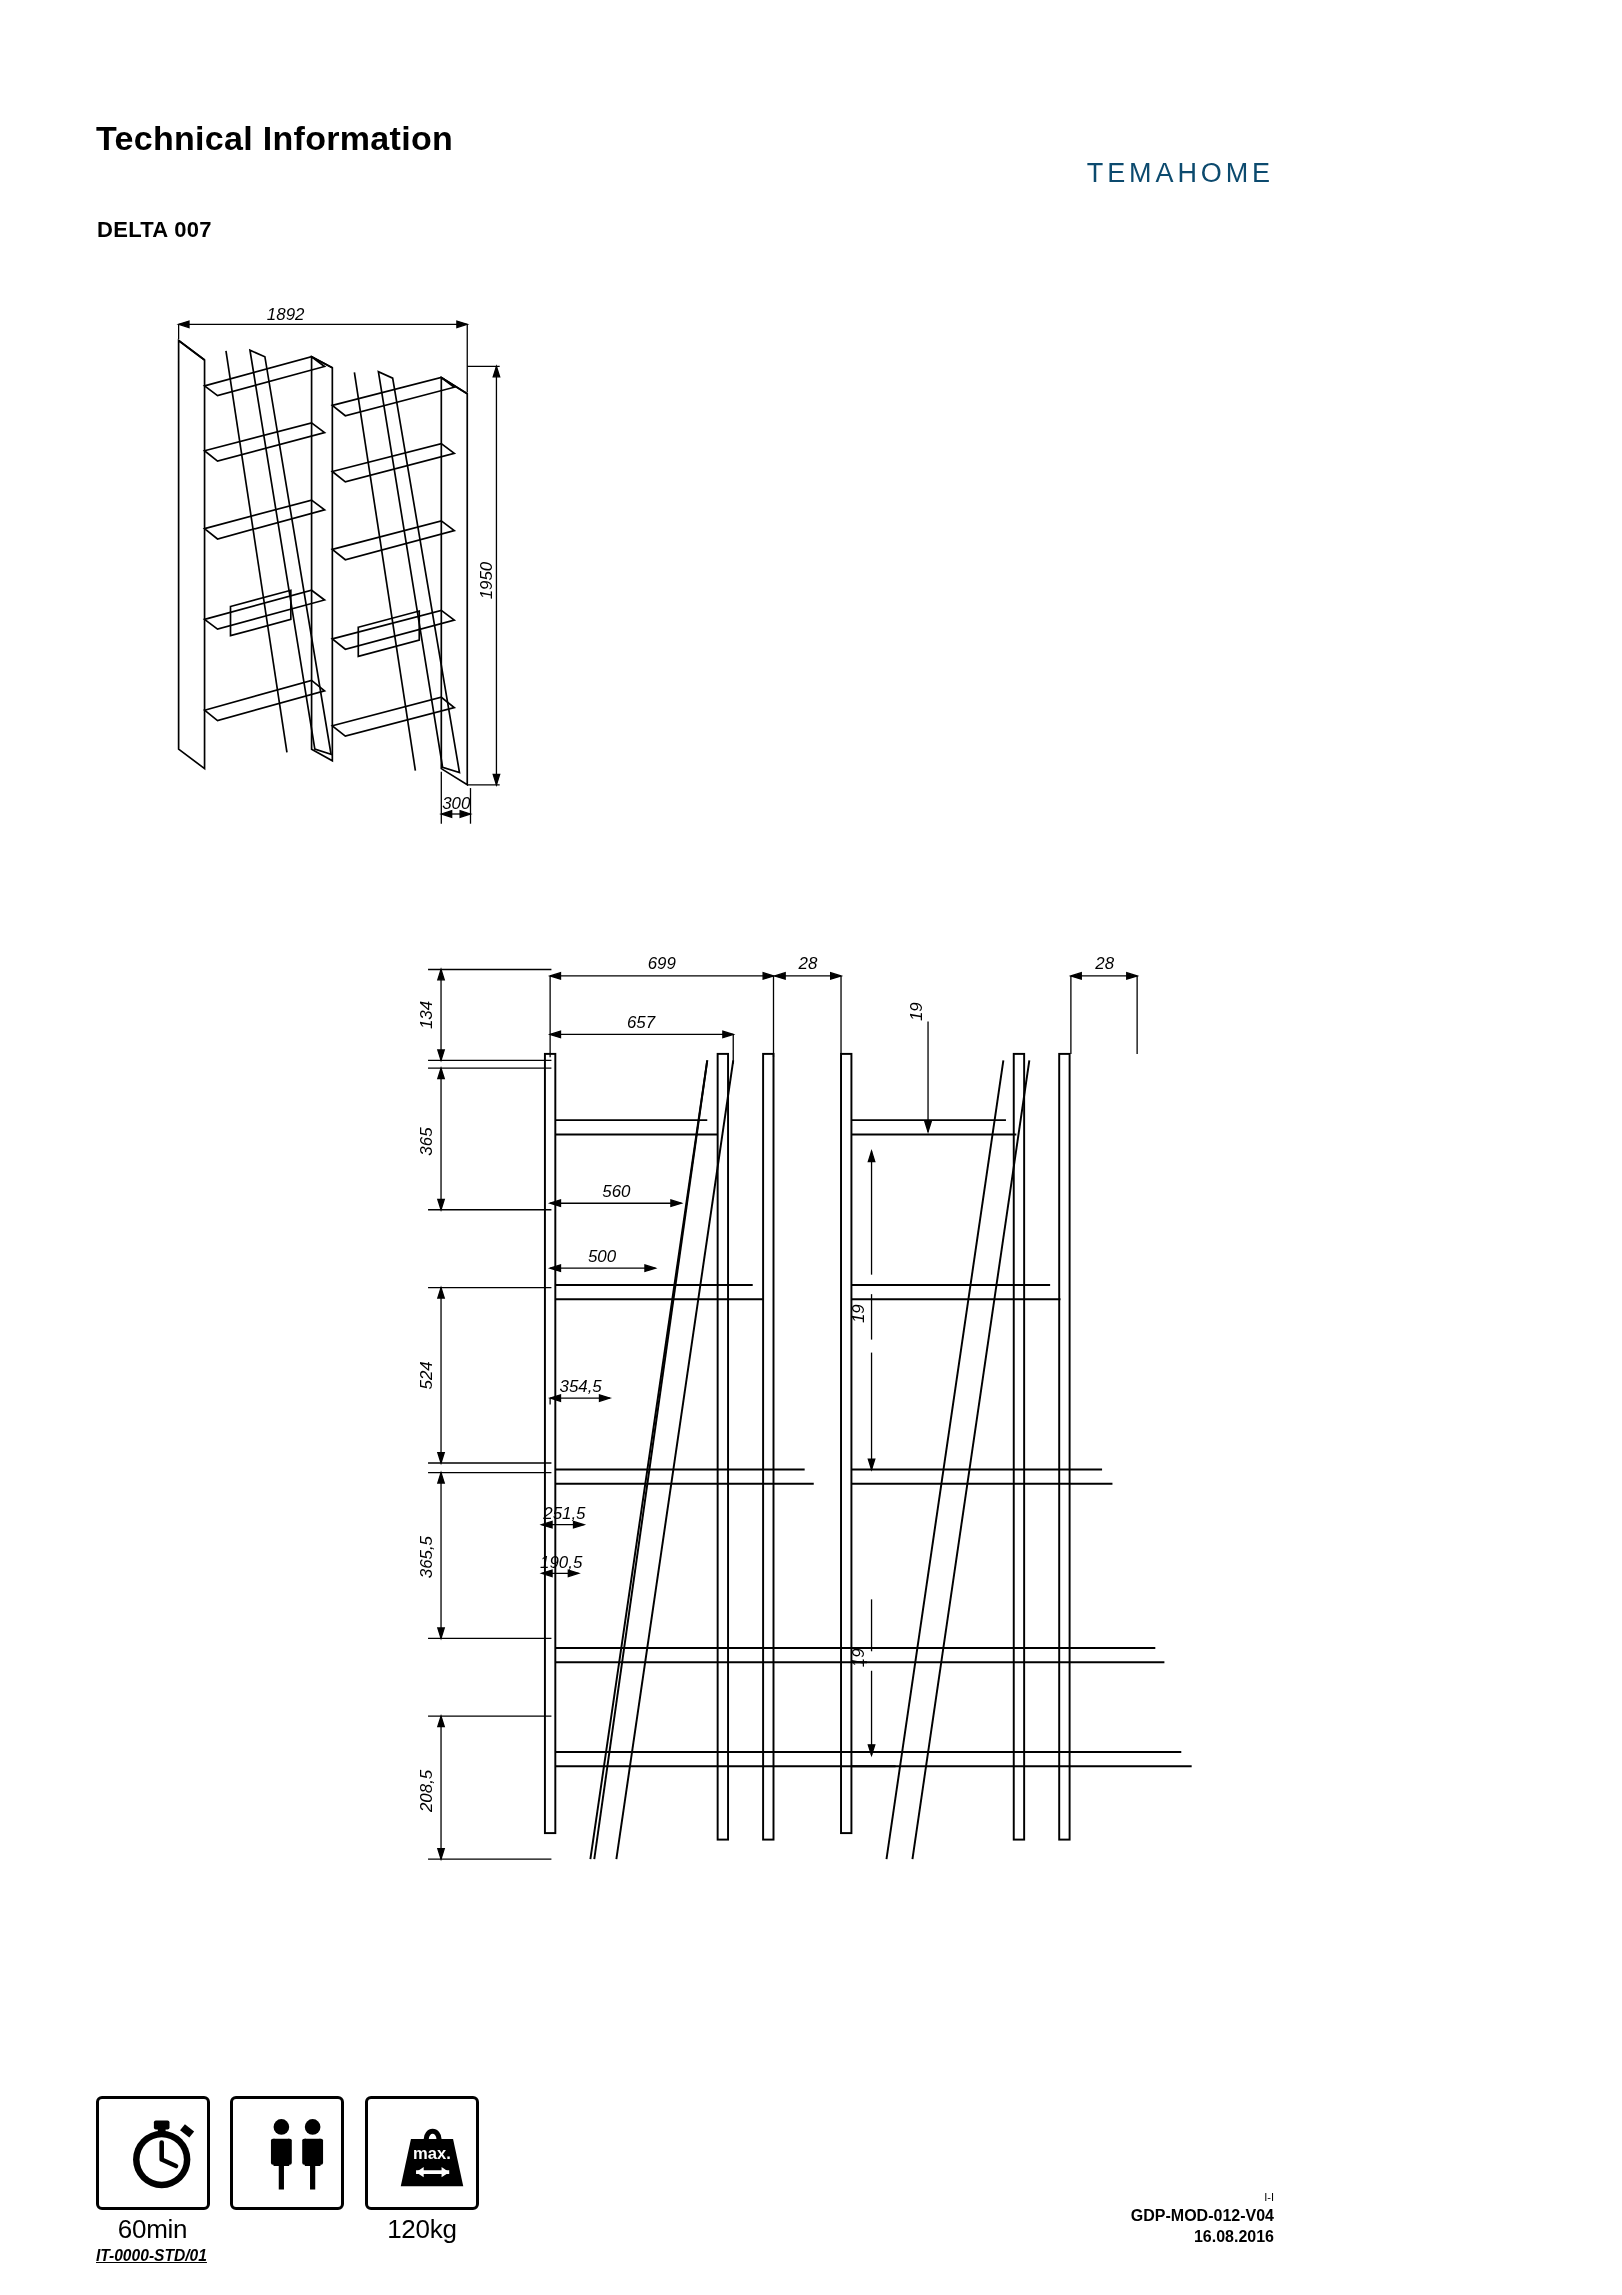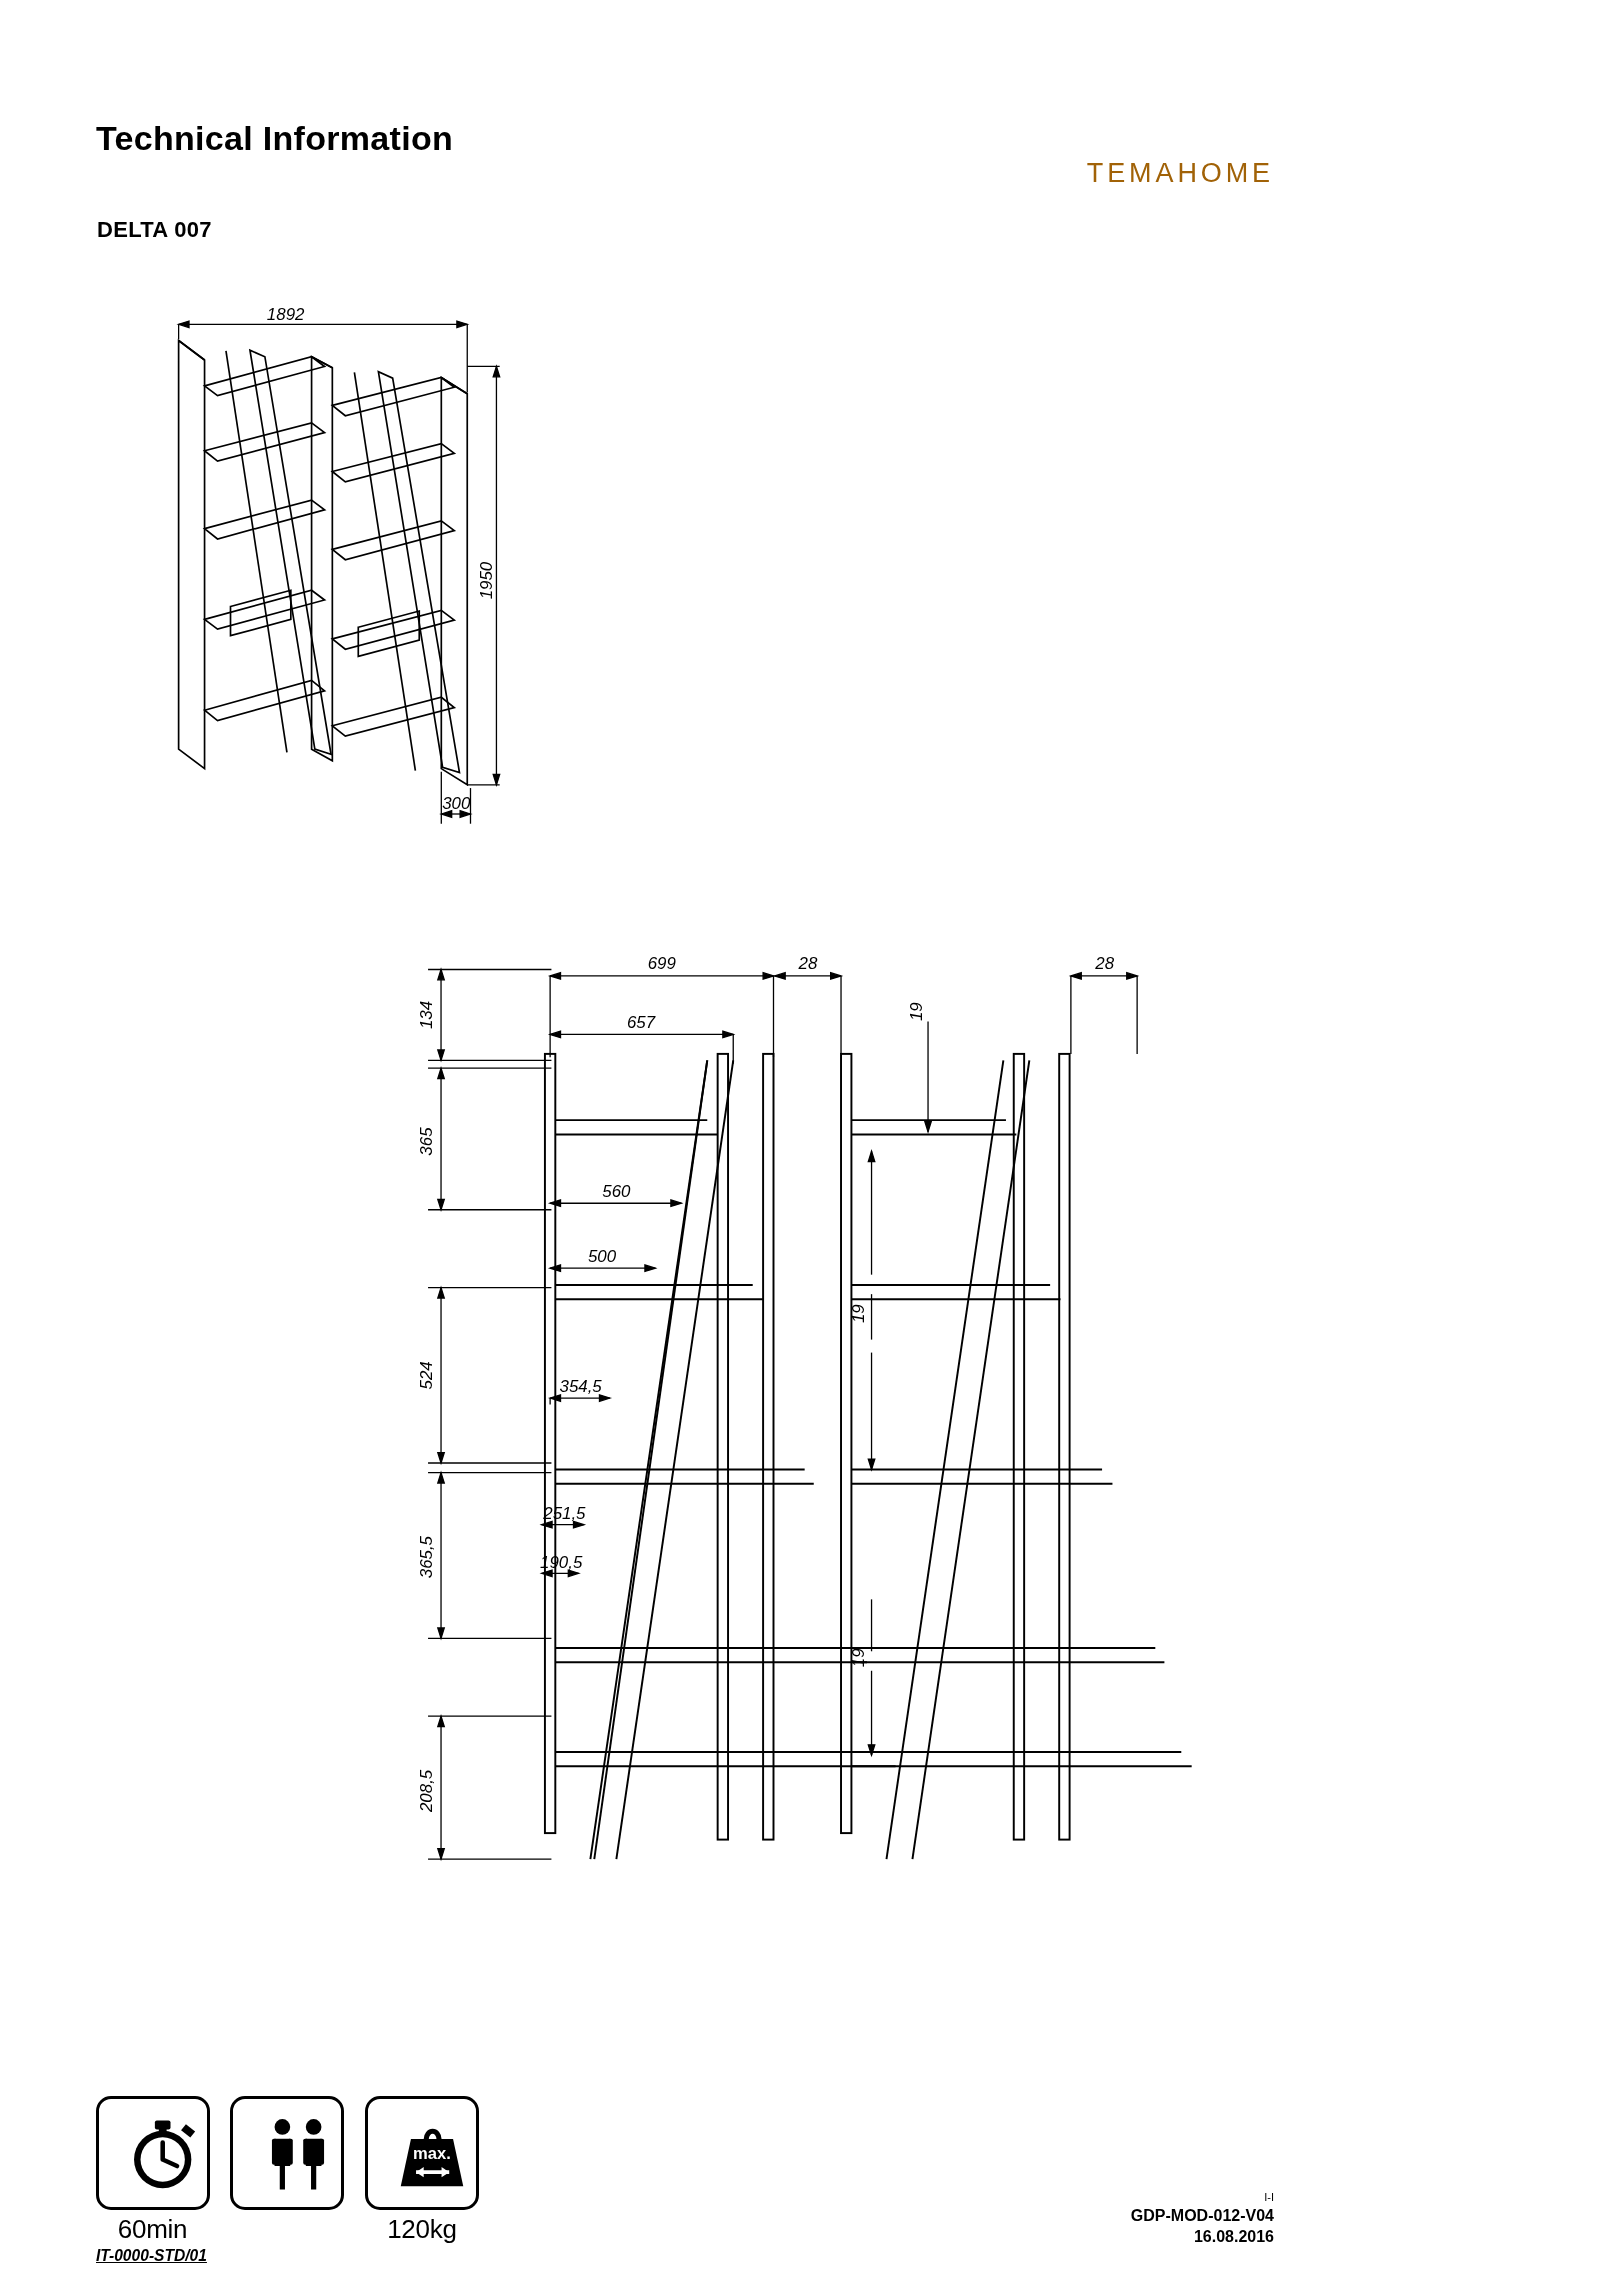--- a/index.html
+++ b/index.html
@@ -38,21 +38,21 @@
     font-weight: bold;
     letter-spacing: 0.3px;
   }
   .brand {
     position: absolute;
     right: 91px;
     top: 149px;
     font-size: 27px;
     letter-spacing: 3.9px;
     font-weight: 500;
-    color: #a16207;
+    color: #0c4a6e;
   }
   .brand-mark {
     position: absolute;
     right: 167px;
     top: 148px;
     width: 58px;
     height: 0;
   }
   
   .svg-iso {
@@ -77,24 +77,24 @@
   .icon-box {
     width: 123px;
     display: flex;
     flex-direction: column;
     align-items: center;
   }
   .icon-frame {
     width: 114px;
     height: 114px;
     border: 3.2px solid #000;
-    border-radius: 15px;
+    border-radius: 6px;
     display: flex;
     align-items: center;
-    justify-content: flex-end;
+    justify-content: center;
     box-sizing: border-box;
     background: #fff;
     padding-left: 20px;
   }
   .icon-caption {
     font-size: 26px;
     margin-top: 4px;
     letter-spacing: -0.3px;
   }
   .icon-caption.blank { visibility: hidden; }

